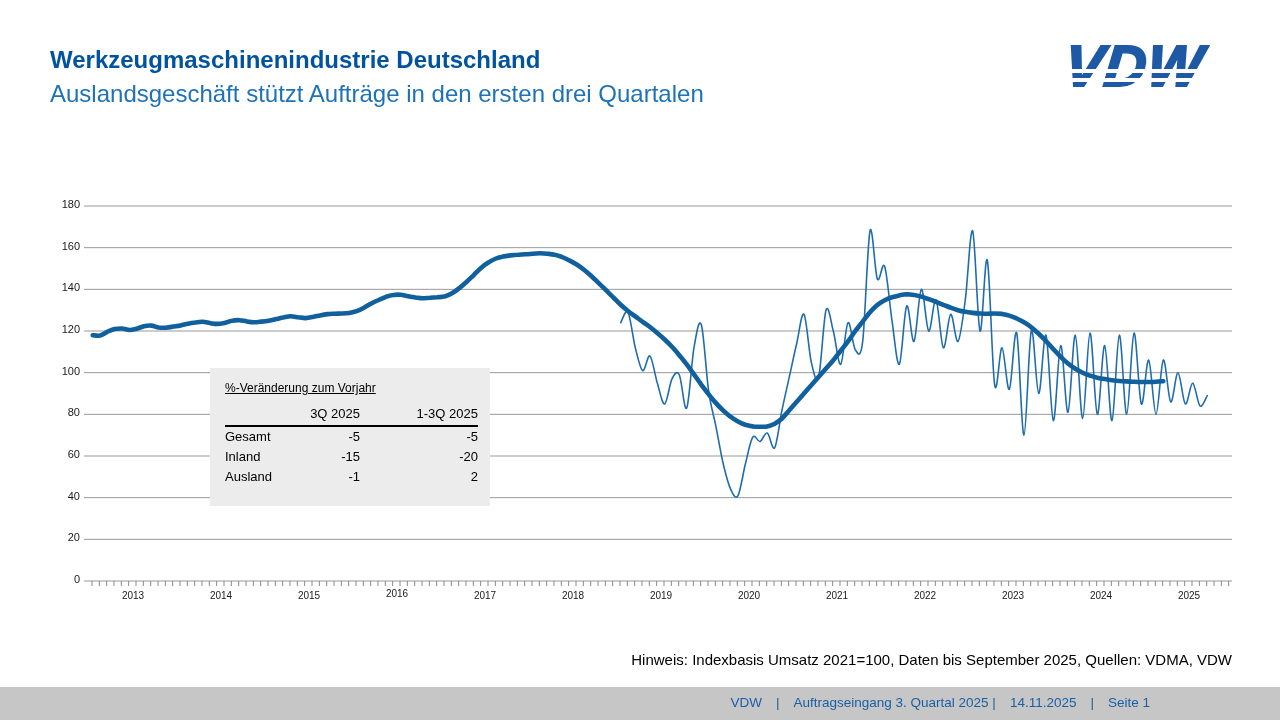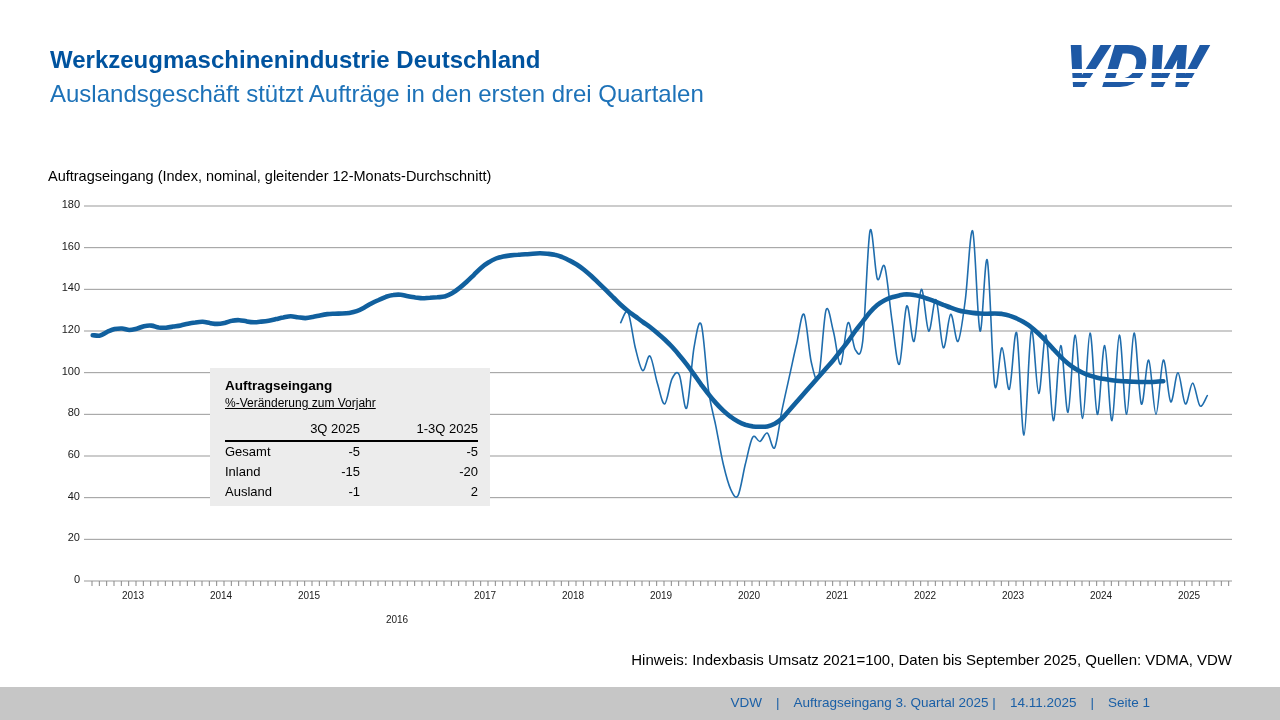--- a/index.html
+++ b/index.html
@@ -46,21 +46,20 @@
   <h1 class="page-title">Werkzeugmaschinenindustrie Deutschland</h1>
   <h2 class="page-subtitle">Auslandsgeschäft stützt Aufträge in den ersten drei Quartalen</h2>
 
   <div class="logo">
     <span class="logo-text">VDW</span>
     <i class="stripe s1"></i>
     <i class="stripe s2"></i>
     <i class="stripe s3"></i>
   </div>
 
-  <div class="chart-title">Auftragseingang (Index, nominal, gleitender 12-Monats-Durchschnitt)</div>
 
   <svg id="chart-svg" viewBox="0 0 1280 720" xmlns="http://www.w3.org/2000/svg">
       <line x1="84" y1="581" x2="1232" y2="581" stroke="#999999" stroke-width="1"></line>
       <line x1="84" y1="539.3333333333334" x2="1232" y2="539.3333333333334" stroke="#999999" stroke-width="1"></line>
       <line x1="84" y1="497.66666666666663" x2="1232" y2="497.66666666666663" stroke="#999999" stroke-width="1"></line>
       <line x1="84" y1="456" x2="1232" y2="456" stroke="#999999" stroke-width="1"></line>
       <line x1="84" y1="414.3333333333333" x2="1232" y2="414.3333333333333" stroke="#999999" stroke-width="1"></line>
       <line x1="84" y1="372.66666666666663" x2="1232" y2="372.66666666666663" stroke="#999999" stroke-width="1"></line>
       <line x1="84" y1="331" x2="1232" y2="331" stroke="#999999" stroke-width="1"></line>
       <line x1="84" y1="289.3333333333333" x2="1232" y2="289.3333333333333" stroke="#999999" stroke-width="1"></line>
@@ -232,35 +231,34 @@
       <span class="ylab" style="left: 36px; top: 448px;">60</span>
       <span class="ylab" style="left: 36px; top: 406.333px;">80</span>
       <span class="ylab" style="left: 36px; top: 364.667px;">100</span>
       <span class="ylab" style="left: 36px; top: 323px;">120</span>
       <span class="ylab" style="left: 36px; top: 281.333px;">140</span>
       <span class="ylab" style="left: 36px; top: 239.667px;">160</span>
       <span class="ylab" style="left: 36px; top: 198px;">180</span>
       <span class="xlab" style="left: 101px; top: 590px;">2013</span>
       <span class="xlab" style="left: 189px; top: 590px;">2014</span>
       <span class="xlab" style="left: 277px; top: 590px;">2015</span>
-      <span class="xlab" style="left: 365px; top: 614px;">2016</span>
+      <span class="xlab" style="left: 365px; top: 588px;">2016</span>
       <span class="xlab" style="left: 453px; top: 590px;">2017</span>
       <span class="xlab" style="left: 541px; top: 590px;">2018</span>
       <span class="xlab" style="left: 629px; top: 590px;">2019</span>
       <span class="xlab" style="left: 717px; top: 590px;">2020</span>
       <span class="xlab" style="left: 805px; top: 590px;">2021</span>
       <span class="xlab" style="left: 893px; top: 590px;">2022</span>
       <span class="xlab" style="left: 981px; top: 590px;">2023</span>
       <span class="xlab" style="left: 1069px; top: 590px;">2024</span>
       <span class="xlab" style="left: 1157px; top: 590px;">2025</span>
     </div>
 
 
   <div class="overlay-table">
-    <div class="t-title">Auftragseingang</div>
     <div class="t-sub">%-Veränderung zum Vorjahr</div>
     <div class="t-head">
       <span></span>
       <span>3Q 2025</span>
       <span>1-3Q 2025</span>
     </div>
     <div id="table-rows">
         <div class="t-row">
           <span>Gesamt</span>
           <span>-5</span>

